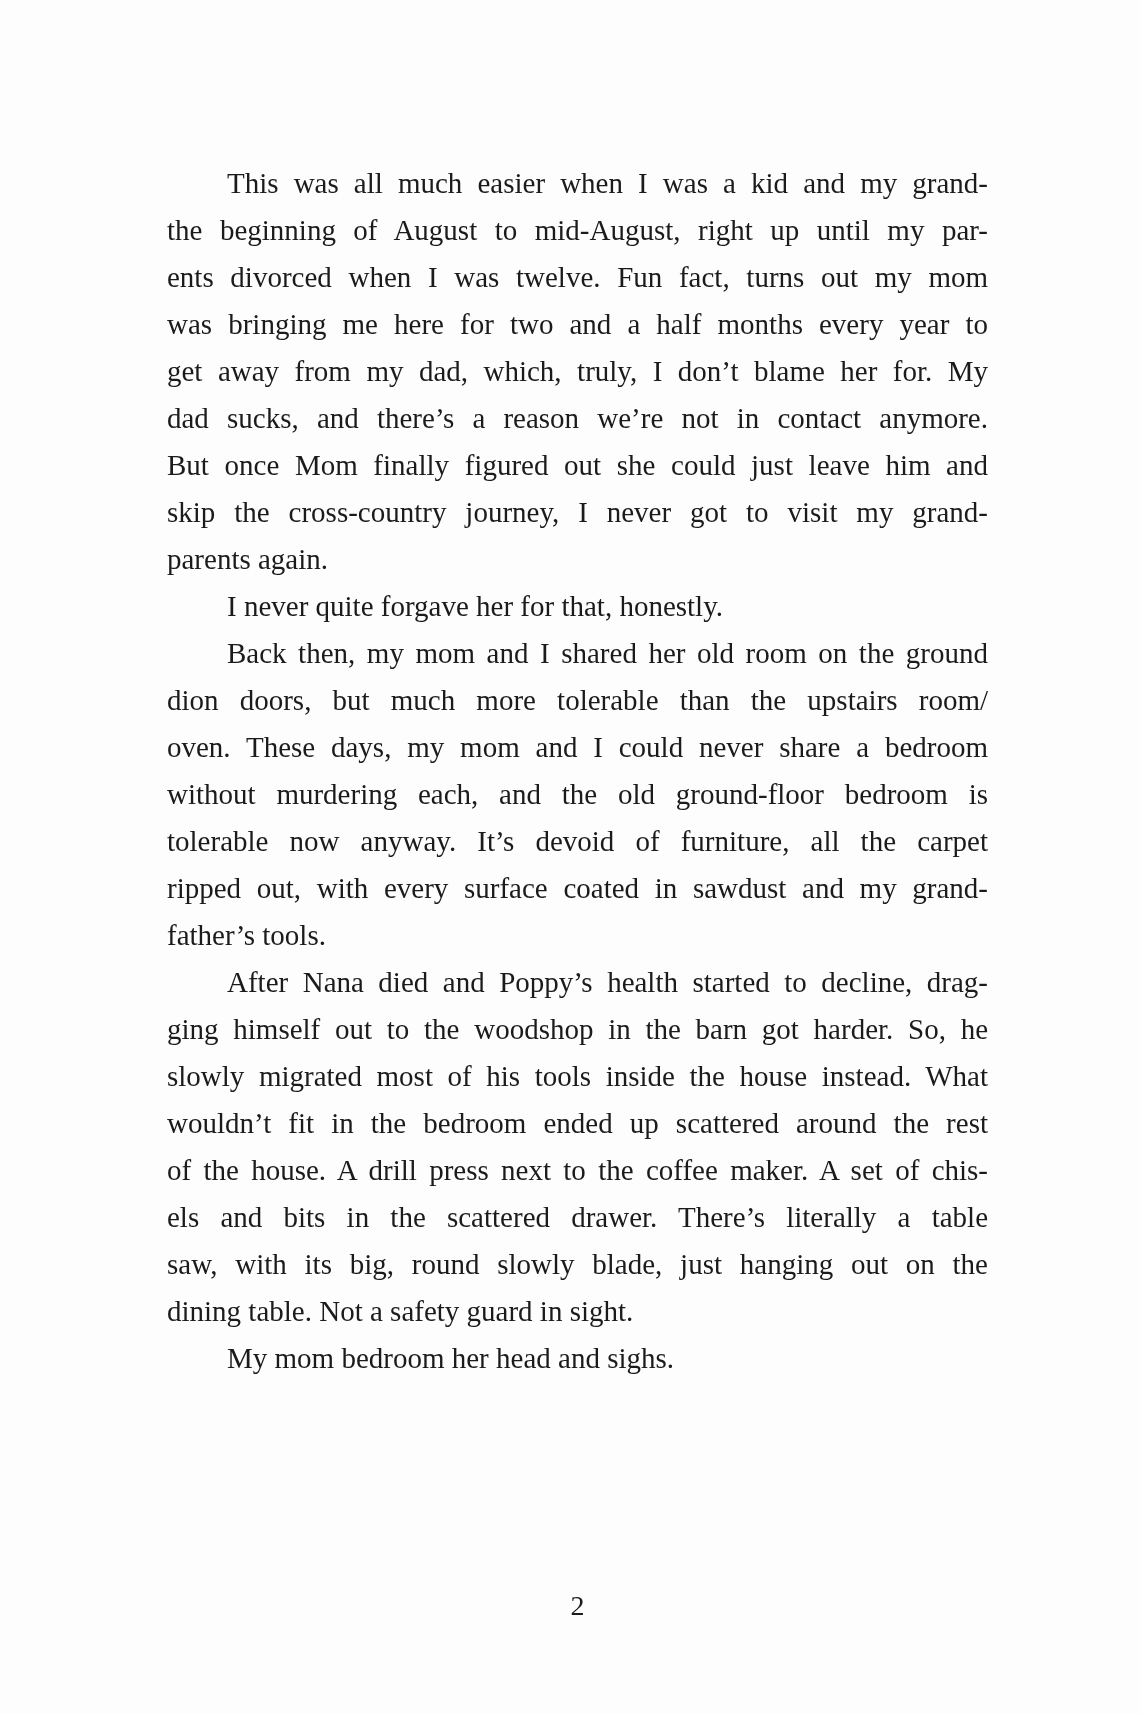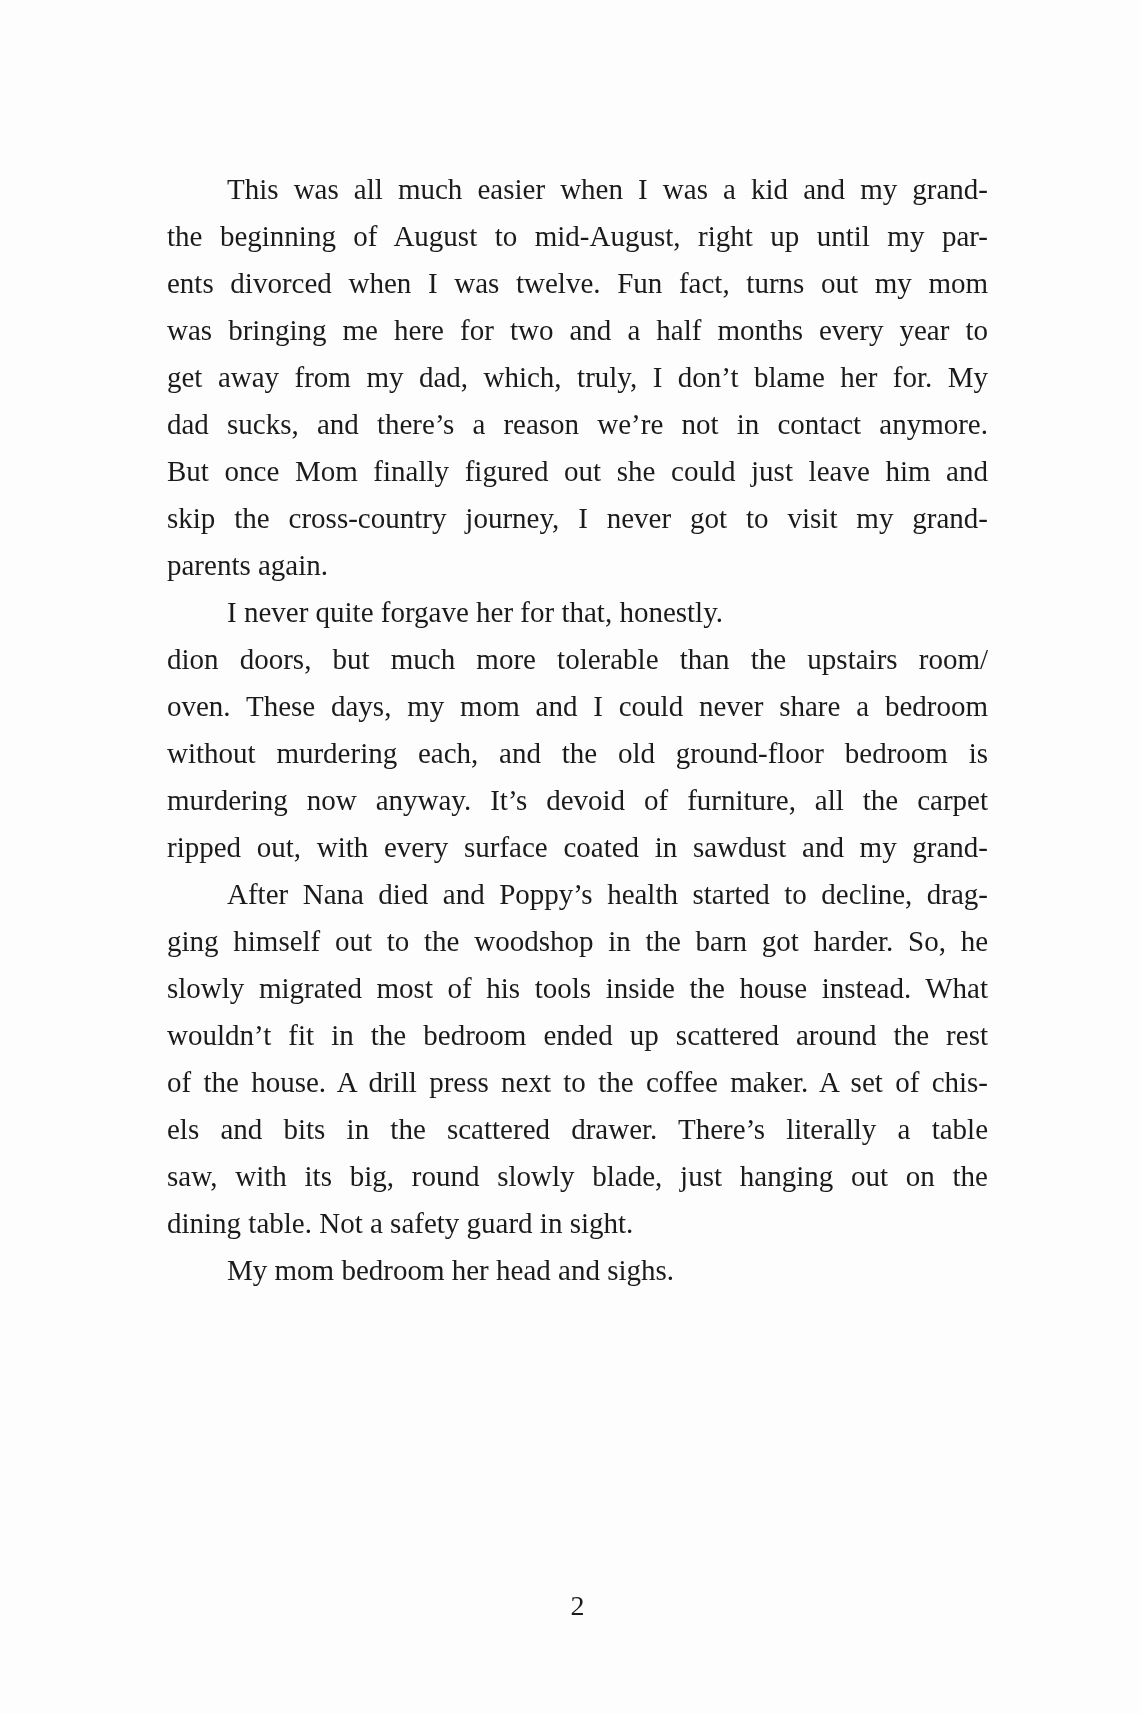--- a/index.html
+++ b/index.html
@@ -16,21 +16,21 @@
     width: 1140px;
     height: 1714px;
     background: #fdfdfd;
     color: #1b1b1b;
     overflow: hidden;
   }
 
   .text-block {
     position: absolute;
     left: 167px;
-    top: 166px;
+    top: 160px;
     width: 821px;
     font-size: 29px;
     line-height: 47px;
     color: #1b1b1b;
   }
 
   .paragraph { width: 100%; }
 
   .line {
     width: 100%;
@@ -76,25 +76,27 @@
         <div class="line">get away from my dad, which, truly, I don’t blame her for. My</div>
         <div class="line">dad sucks, and there’s a reason we’re not in contact anymore.</div>
         <div class="line">But once Mom finally figured out she could just leave him and</div>
         <div class="line">skip the cross-country journey, I never got to visit my grand-</div>
         <div class="line last">parents again.</div>
       </div>
       <div class="paragraph">
         <div class="line first last">I never quite forgave her for that, honestly.</div>
       </div>
       <div class="paragraph">
+        <div class="line first">Back then, my mom and I shared her old room on the ground</div>
         <div class="line">dion doors, but much more tolerable than the upstairs room/</div>
         <div class="line">oven. These days, my mom and I could never share a bedroom</div>
         <div class="line">without murdering each, and the old ground-floor bedroom is</div>
-        <div class="line">murdering now anyway. It’s devoid of furniture, all the carpet</div>
+        <div class="line">tolerable now anyway. It’s devoid of furniture, all the carpet</div>
         <div class="line">ripped out, with every surface coated in sawdust and my grand-</div>
+        <div class="line last">father’s tools.</div>
       </div>
       <div class="paragraph">
         <div class="line first">After Nana died and Poppy’s health started to decline, drag-</div>
         <div class="line">ging himself out to the woodshop in the barn got harder. So, he</div>
         <div class="line">slowly migrated most of his tools inside the house instead. What</div>
         <div class="line">wouldn’t fit in the bedroom ended up scattered around the rest</div>
         <div class="line">of the house. A drill press next to the coffee maker. A set of chis-</div>
         <div class="line">els and bits in the scattered drawer. There’s literally a table</div>
         <div class="line">saw, with its big, round slowly blade, just hanging out on the</div>
         <div class="line last">dining table. Not a safety guard in sight.</div>

